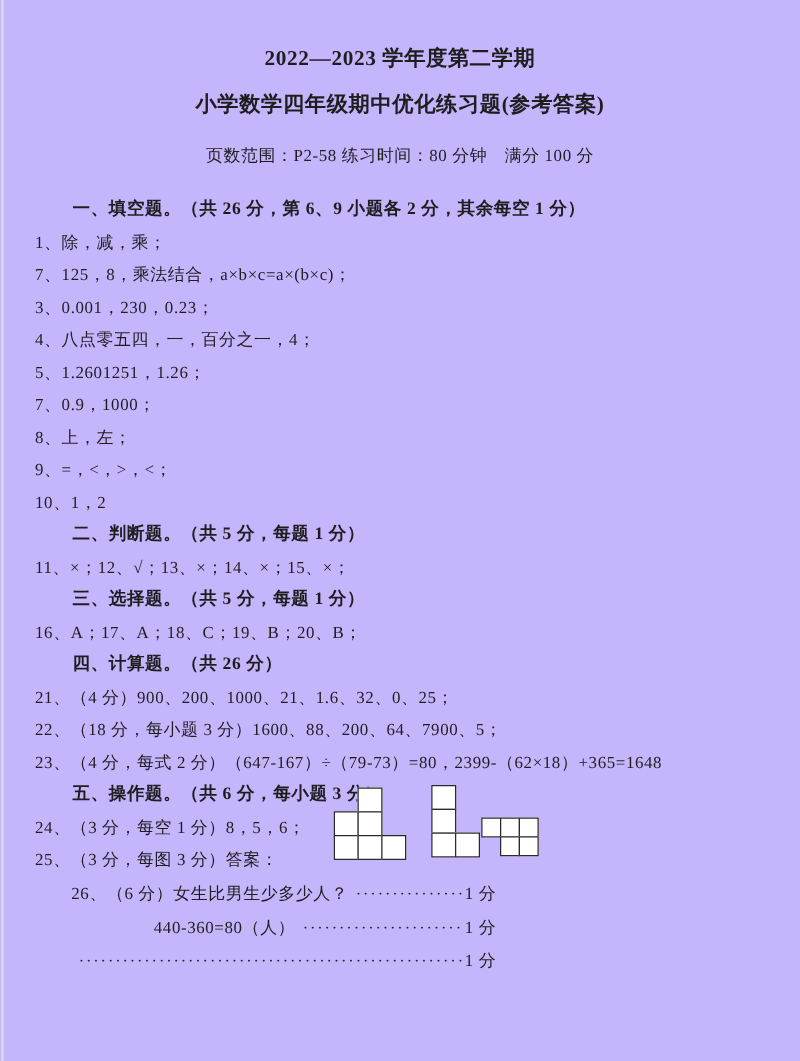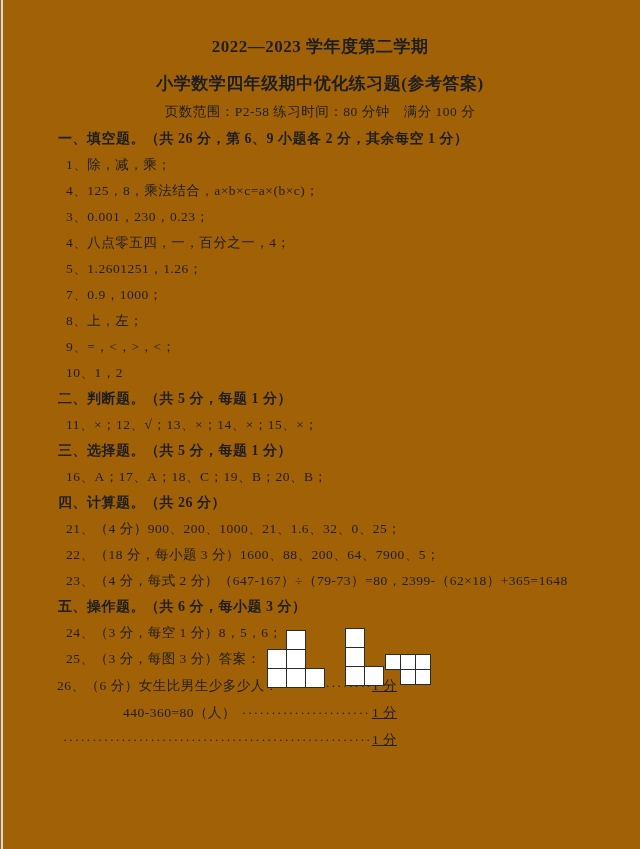--- a/index.html
+++ b/index.html
@@ -1,55 +1,55 @@
 <!DOCTYPE html>
 <html><head>
 <meta charset="utf-8">
 <style>
   html,body{margin:0;padding:0;background:#ffffff;}
   .page{
     position:relative;
     width:640px;height:849px;
-    background:#a16207;
+    background:#c4b5fd;
     overflow:hidden;
     font-family:"Liberation Serif","DejaVu Serif",serif;
     color:#1e1e1e;
   }
   .left-edge{
     position:absolute;left:1px;top:0;bottom:0;width:2px;
     background:#d9d9dc;
   }
   .doc{position:absolute;left:0;top:0;width:640px;padding-top:36px;}
   .title{
     text-align:center;font-weight:bold;font-size:17px;line-height:22px;
     margin-bottom:14px;letter-spacing:0.5px;
   }
   .subtitle{
     text-align:center;font-weight:bold;font-size:17px;line-height:24px;
-    margin-bottom:6px;letter-spacing:0.5px;
+    margin-bottom:19px;letter-spacing:0.5px;
   }
   .meta{
-    text-align:center;font-size:13.5px;line-height:20px;margin-bottom:4px;
+    text-align:center;font-size:13.5px;line-height:20px;margin-bottom:20px;
     letter-spacing:0.5px;
   }
   .ln{height:26px;line-height:26px;white-space:nowrap;letter-spacing:0.5px;}
   .ln.sec{font-weight:bold;font-size:14px;margin-left:58px;font-family:Liberation Serif, serif;}
-  .ln.item{font-size:13.5px;margin-left:66px;}
+  .ln.item{font-size:13.5px;margin-left:28px;}
   .p26{margin-left:57px;width:340px;}
   .p26row{
     display:flex;align-items:baseline;height:27px;line-height:27px;
     font-size:13.5px;white-space:nowrap;letter-spacing:0.5px;text-align:center;
   }
   .p26row .q{flex:0 0 auto;}
   .p26row .q.ind{padding-left:66px;}
   .p26row .leader{
     flex:1 1 auto;overflow:hidden;white-space:nowrap;
     font-size:13px;letter-spacing:1.5px;margin:0 2px 0 6px;color:#222;
   }
-  .p26row .score{flex:0 0 auto;text-decoration:underline;}
+  .p26row .score{flex:0 0 auto;}
   .figures{position:absolute;left:265px;top:626px;width:195px;height:72px;}
   .fig{position:absolute;}
   .fig .cell{
     position:absolute;box-sizing:border-box;
     border:1px solid #2b2b2b;background:#ffffff;
   }
 </style>
 </head>
 <body>
 
@@ -57,21 +57,21 @@
   <div class="left-edge"></div>
 
   <div class="doc">
     <div class="title">2022—2023 学年度第二学期</div>
     <div class="subtitle">小学数学四年级期中优化练习题(参考答案)</div>
     <div class="meta">页数范围：P2-58 练习时间：80 分钟　满分 100 分</div>
 
     <div id="lines">
         <div class="ln sec">一、填空题。（共 26 分，第 6、9 小题各 2 分，其余每空 1 分）</div>
         <div class="ln item">1、除，减，乘；</div>
-        <div class="ln item">4、125，8，乘法结合，a×b×c=a×(b×c)；</div>
+        <div class="ln item">7、125，8，乘法结合，a×b×c=a×(b×c)；</div>
         <div class="ln item">3、0.001，230，0.23；</div>
         <div class="ln item">4、八点零五四，一，百分之一，4；</div>
         <div class="ln item">5、1.2601251，1.26；</div>
         <div class="ln item">7、0.9，1000；</div>
         <div class="ln item">8、上，左；</div>
         <div class="ln item">9、=，&lt;，&gt;，&lt;；</div>
         <div class="ln item">10、1，2</div>
         <div class="ln sec">二、判断题。（共 5 分，每题 1 分）</div>
         <div class="ln item">11、×；12、√；13、×；14、×；15、×；</div>
         <div class="ln sec">三、选择题。（共 5 分，每题 1 分）</div>

